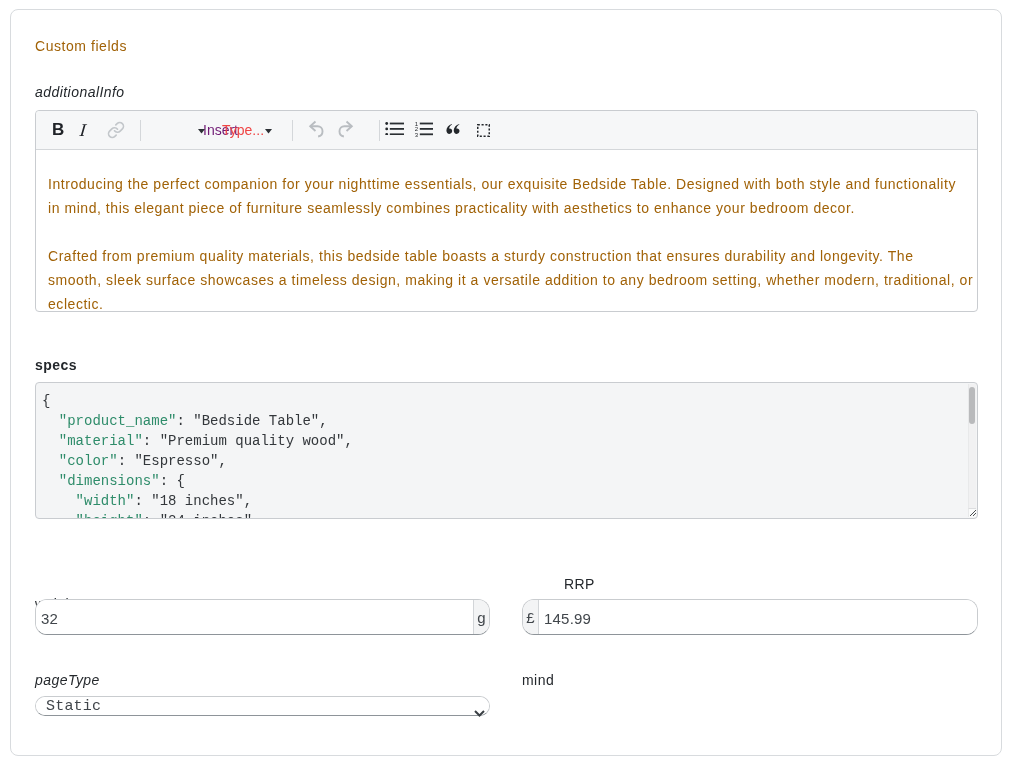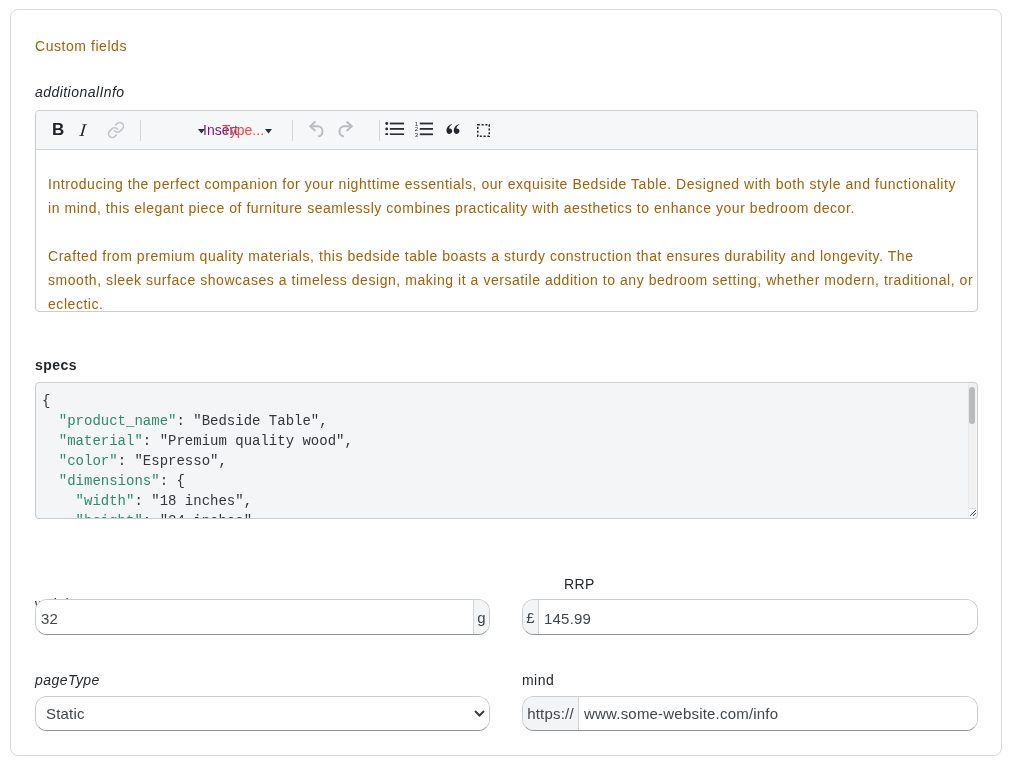--- a/index.html
+++ b/index.html
@@ -127,25 +127,21 @@
     <div class="addon suf" style="width:16px;">g</div>
   </div>
 
   <div class="lbl" style="left:522px;top:574px;margin-left:42px;">RRP</div>
   <div class="field" style="left:522px;top:599px;width:456px;">
     <div class="addon pre" style="width:16px;">£</div>
     <div class="fx" style="padding-top:2px;">145.99</div>
   </div>
 
   <div class="lbl" style="left:35px;top:670px;font-style:italic;">pageType</div>
-  <div class="field" style="left:35px;top:696px;width:455px;height:35px;">
+  <div class="field" style="left:35px;top:696px;width:455px;height:20px;font-family:Liberation Mono, monospace;">
     <div class="fx" style="padding-left:10px;">Static</div>
   </div>
   <svg class="chev" style="left:474px;top:710px;" width="11" height="7" viewBox="0 0 11 7" fill="none" stroke="#3a3f44" stroke-width="2">
       <path d="M1 1 L5.5 5.5 L10 1"></path>
     </svg>
 
   <div class="lbl" style="left:522px;top:670px;">mind</div>
-  <div class="field" style="left:522px;top:696px;width:456px;height:35px;">
-    <div class="addon pre" style="width:56px;justify-content:center;">https://</div>
-    <div class="fx">www.some-website.com/info</div>
-  </div>
 </div>
 
 </body></html>

